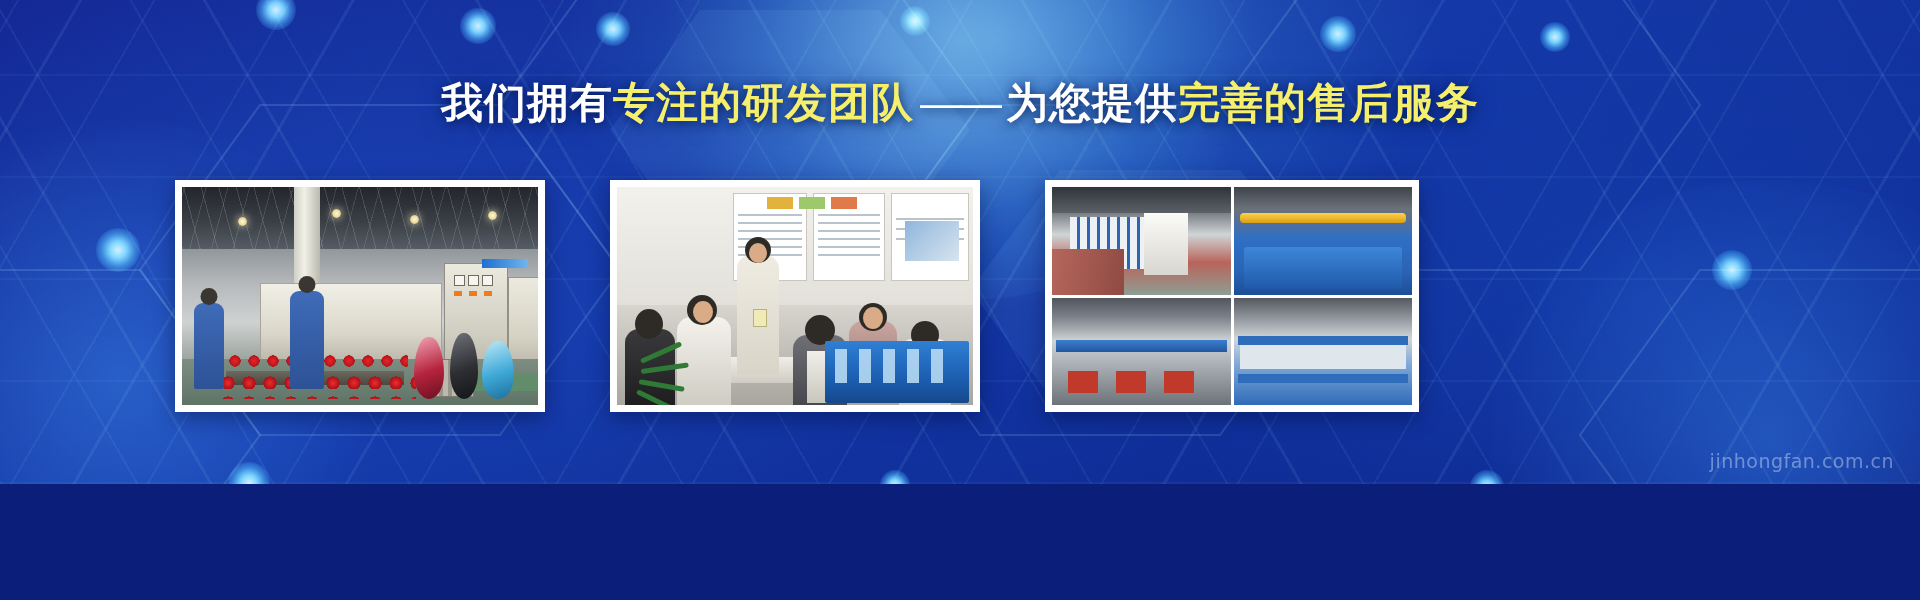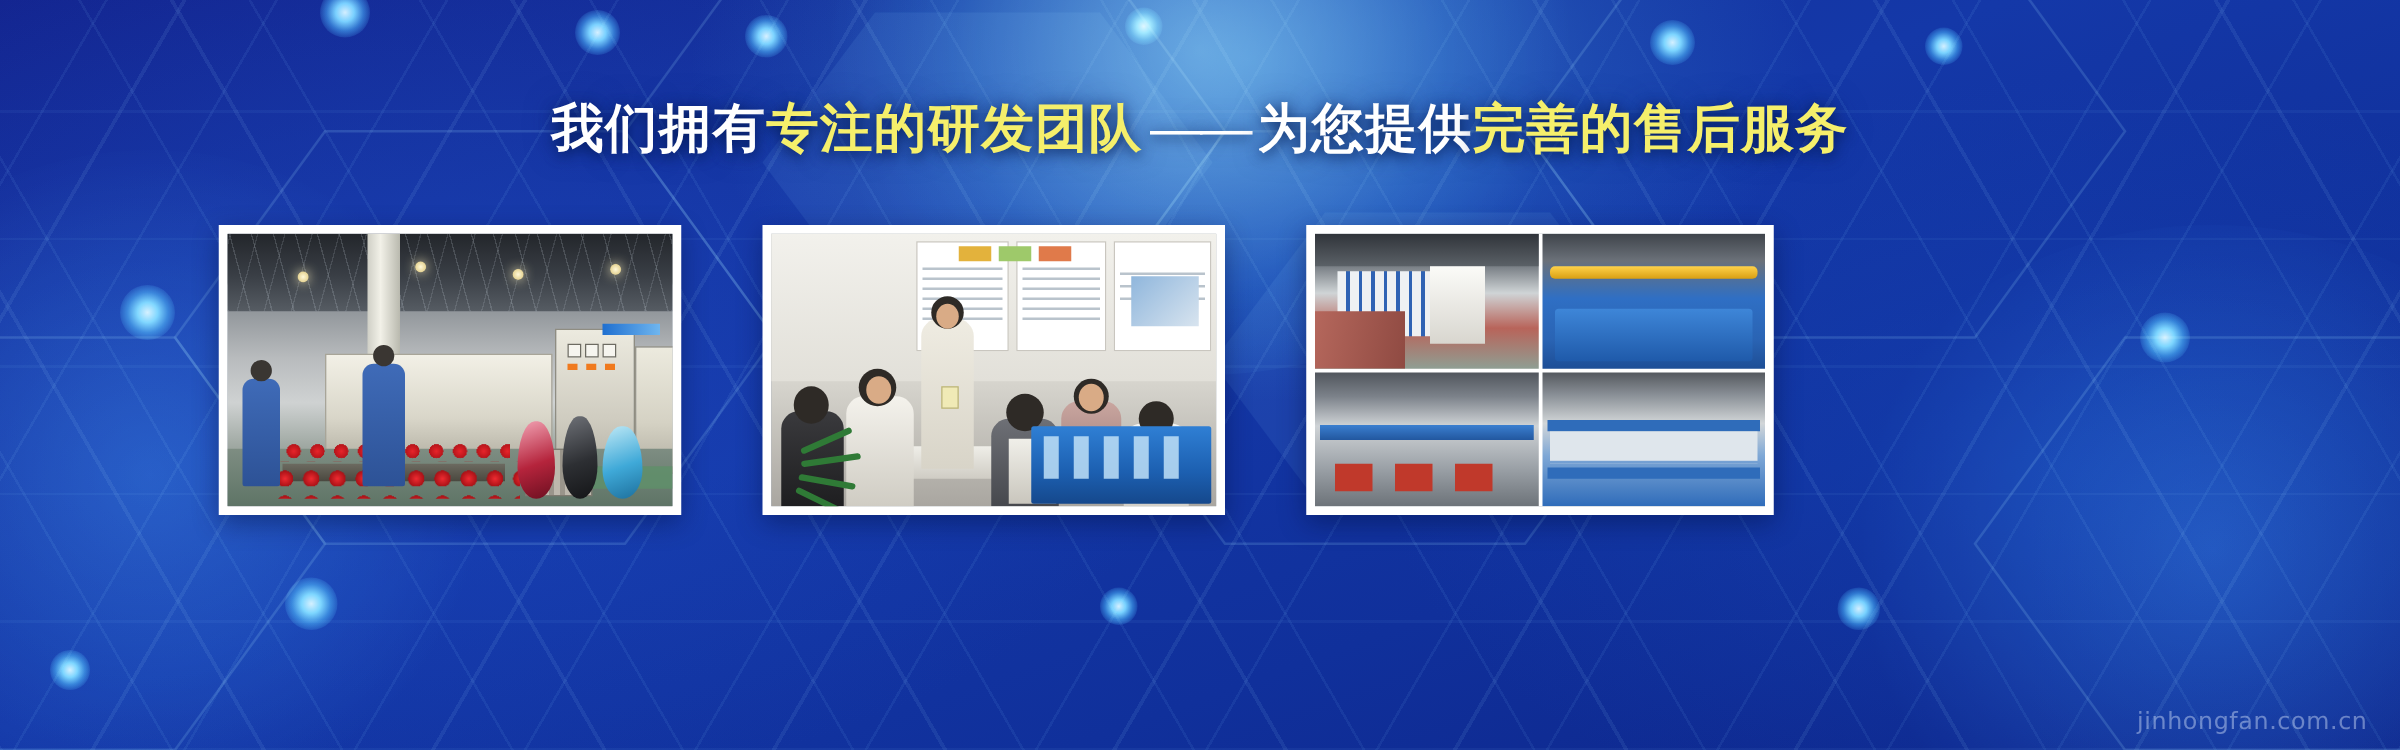--- a/index.html
+++ b/index.html
@@ -1,21 +1,21 @@
 <!DOCTYPE html>
 <html><head>
 <meta charset="utf-8">
 <style>
   html,body{margin:0;padding:0;}
   body{
     width:1920px;height:600px;overflow:hidden;
     font-family:"Liberation Sans","DejaVu Sans",sans-serif;
     background:#0b1f7a;
   }
-  .banner{position:relative;width:1920px;height:600px;overflow:hidden;
+  .banner{position:relative;width:1920px;height:484px;overflow:hidden;
     background:
       radial-gradient(ellipse 620px 380px at 52% 8%,  rgba(90,175,235,.55) 0%, rgba(60,140,215,.22) 45%, rgba(12,40,140,0) 72%),
       radial-gradient(ellipse 900px 520px at 18% 46%, rgba(28,72,190,.55) 0%, rgba(14,40,150,0) 70%),
       radial-gradient(ellipse 760px 430px at 86% 62%, rgba(22,70,185,.50) 0%, rgba(12,38,145,0) 72%),
       linear-gradient(160deg,#13248f 0%,#14309c 22%,#1438a8 45%,#10309b 70%,#0d2487 100%);
   }
 
   
   .hexlayer{position:absolute;inset:0;opacity:.55;
     background-image:

